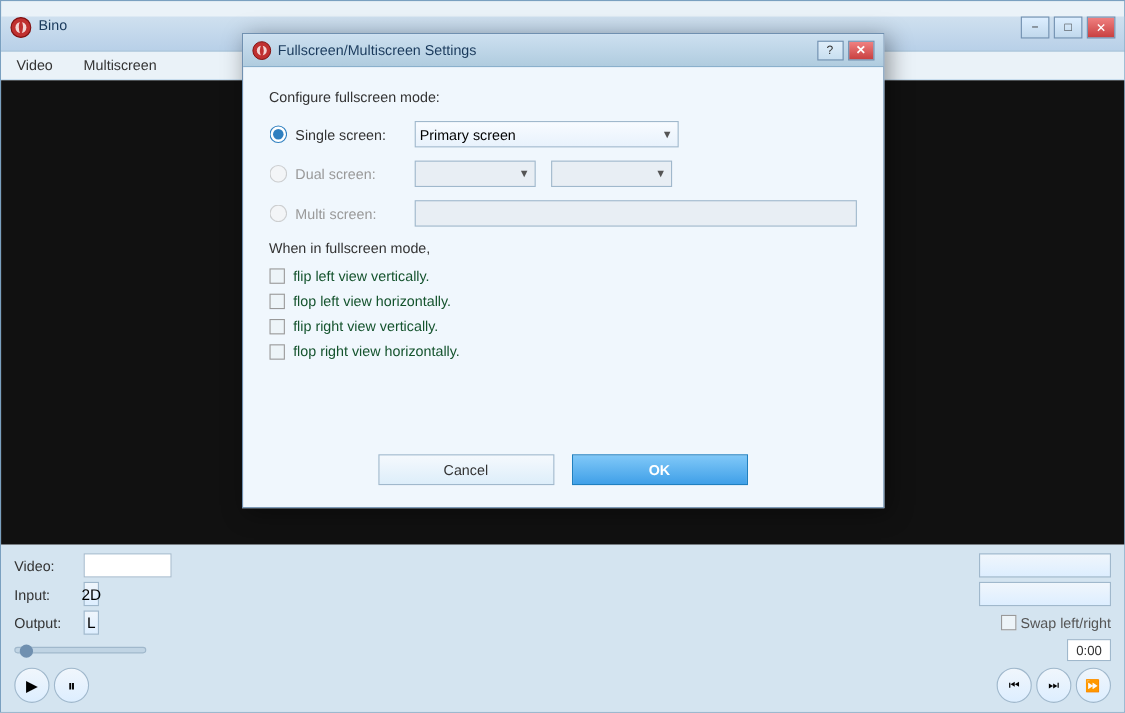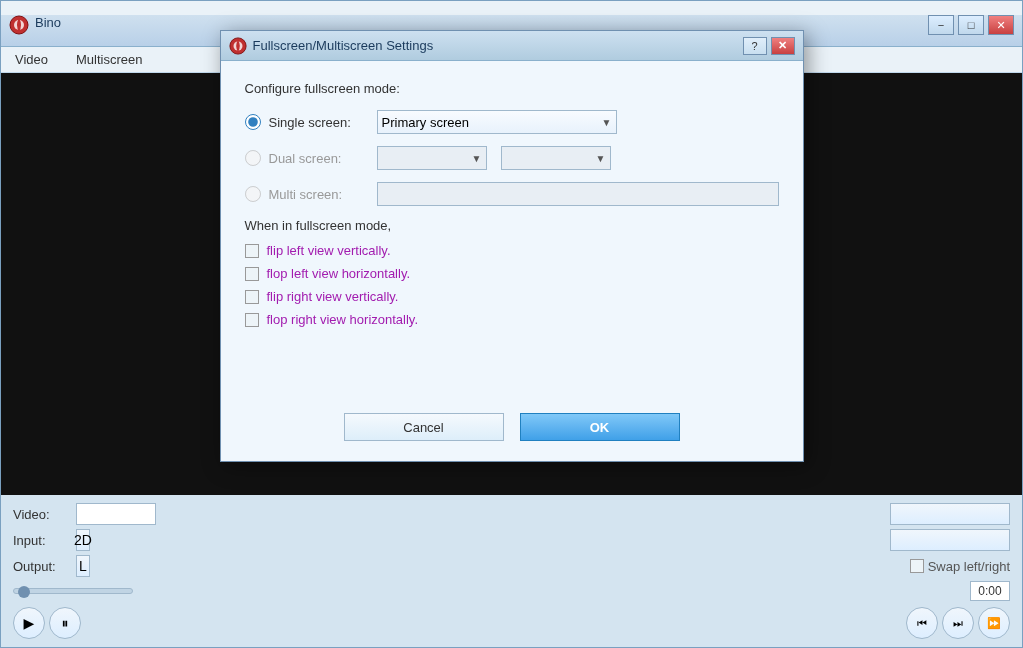--- a/index.html
+++ b/index.html
@@ -331,21 +331,21 @@
       border: 1px solid #999;
       background: #edf4f8;
       display: inline-flex;
       align-items: center;
       justify-content: center;
       flex-shrink: 0;
     }
 
     .checkbox-label {
       font-size: 13px;
-      color: #a21caf;
+      color: #14532d;
     }
 
     .dialog-footer {
       display: flex;
       justify-content: center;
       gap: 16px;
       padding: 12px 24px 20px;
     }
 
     .dlg-btn {

